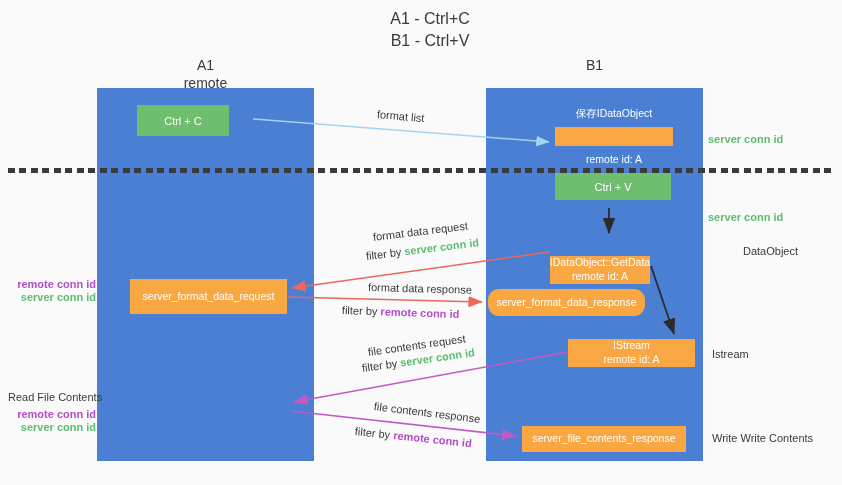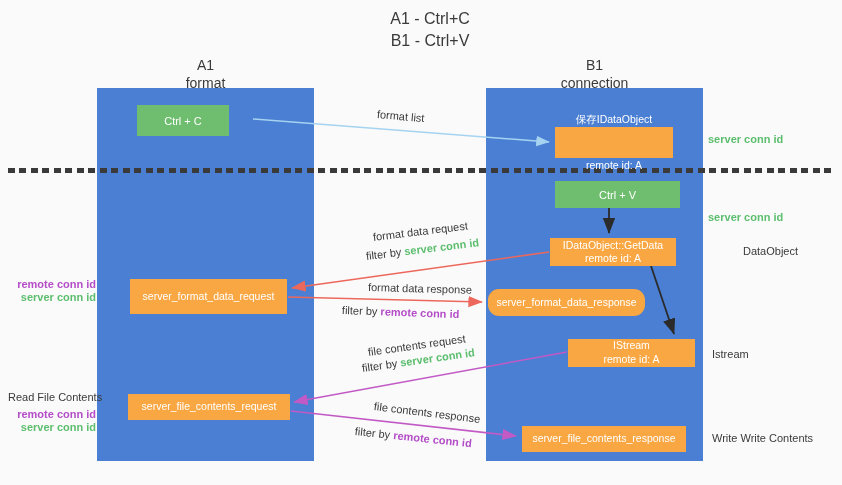--- a/index.html
+++ b/index.html
@@ -58,25 +58,24 @@
 
 <div class="canvas">
 
   <div class="title">
     <div>A1 - Ctrl+C</div>
     <div>B1 - Ctrl+V</div>
   </div>
 
   <div class="lane-header" style="left:97px;top:57px;">
     <div>A1</div>
-    <div>format</div>
+    <div>remote</div>
   </div>
   <div class="lane-header" style="left:486px;top:57px;">
     <div>B1</div>
-    <div>connection</div>
   </div>
 
   <div class="lane-rect" style="left:97px;top:88px;width:217px;height:373px;"></div>
   <div class="lane-rect" style="left:486px;top:88px;width:217px;height:373px;"></div>
 
   <div class="dotted-line"></div>
 
   <svg class="overlay" width="842" height="485" viewBox="0 0 842 485">
     <defs>
       <marker id="mBlue" markerWidth="10" markerHeight="8" refX="8.5" refY="3.5" orient="auto">
@@ -98,50 +97,47 @@
     <line x1="288" y1="297" x2="482" y2="302" class="st-red" marker-end="url(#mRed)"></line>
     <line x1="651" y1="266" x2="674" y2="334" class="st-black" marker-end="url(#mBlack)"></line>
     <line x1="567" y1="352" x2="294" y2="402" class="st-magenta" marker-end="url(#mMagenta)"></line>
     <line x1="291" y1="411" x2="516" y2="436" class="st-magenta" marker-end="url(#mMagenta)"></line>
   </svg>
 
   <div class="box green" style="left:137px;top:105px;width:92px;height:31px;">
     <div>Ctrl + C</div>
   </div>
 
-  <div class="box orange" style="left:555px;top:127px;width:118px;height:31px;gap:32px;">
+  <div class="box orange" style="left:555px;top:127px;width:118px;height:19px;gap:32px;">
     <div>保存IDataObject</div>
     <div>remote id: A</div>
   </div>
 
-  <div class="box green" style="left:555px;top:181px;width:125px;height:27px;">
+  <div class="box green" style="left:555px;top:173px;width:116px;height:27px;">
     <div>Ctrl + V</div>
   </div>
 
-  <div class="box orange" style="left:550px;top:238px;width:126px;height:28px;justify-content:flex-end;">
+  <div class="box orange" style="left:550px;top:256px;width:100px;height:28px;">
     <div>IDataObject::GetData</div>
     <div>remote id: A</div>
   </div>
 
   <div class="box orange" style="left:130px;top:279px;width:157px;height:35px;">
     <div>server_format_data_request</div>
   </div>
 
   <div class="box orange" style="left:488px;top:289px;width:157px;height:27px;border-radius:11px;">
     <div>server_format_data_response</div>
   </div>
 
   <div class="box orange" style="left:568px;top:339px;width:127px;height:28px;">
     <div>IStream</div>
     <div>remote id: A</div>
   </div>
 
-  <div class="box orange" style="left:128px;top:394px;width:162px;height:26px;">
-    <div>server_file_contents_request</div>
-  </div>
 
   <div class="box orange" style="left:522px;top:426px;width:164px;height:26px;justify-content:center;">
     <div>server_file_contents_response</div>
   </div>
 
   <div class="lbl" style="left:377px;top:108px;transform:rotate(5deg);">format list</div>
 
   <div class="lbl" style="left:373px;top:231px;transform:rotate(-7deg);">format data request</div>
   <div class="lbl" style="left:366px;top:250px;transform:rotate(-7deg);">
     <span>filter by</span>

